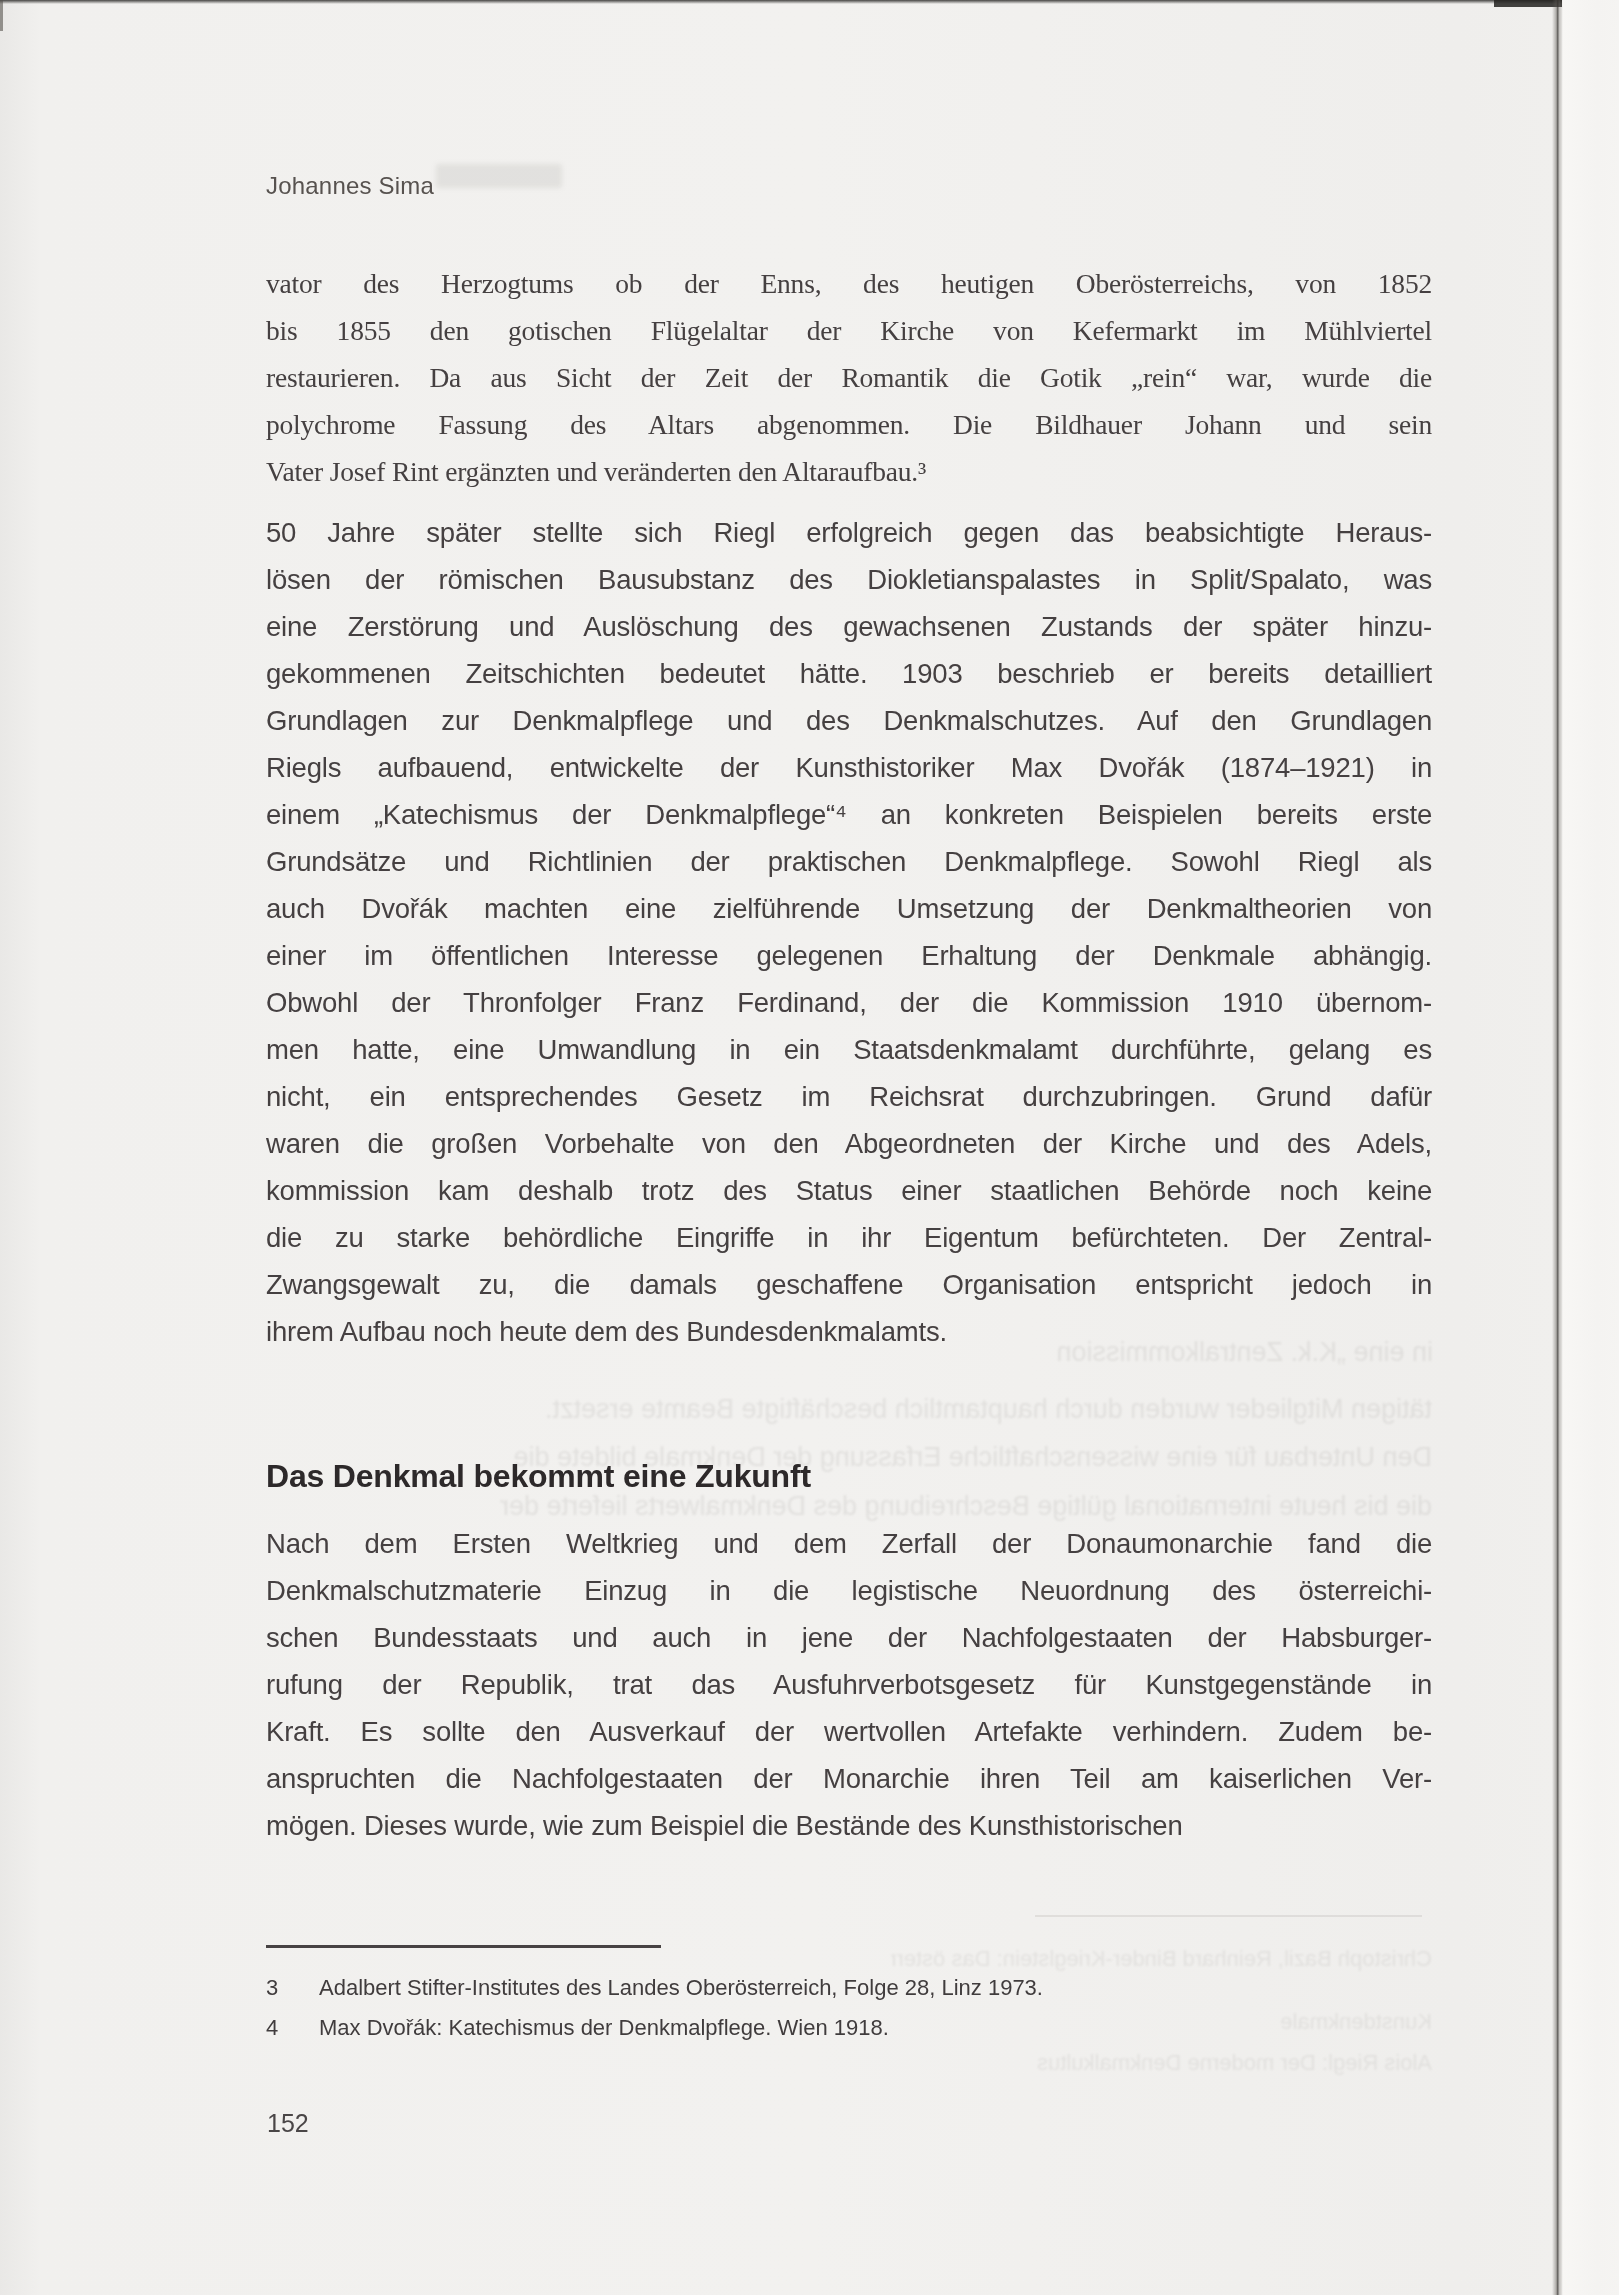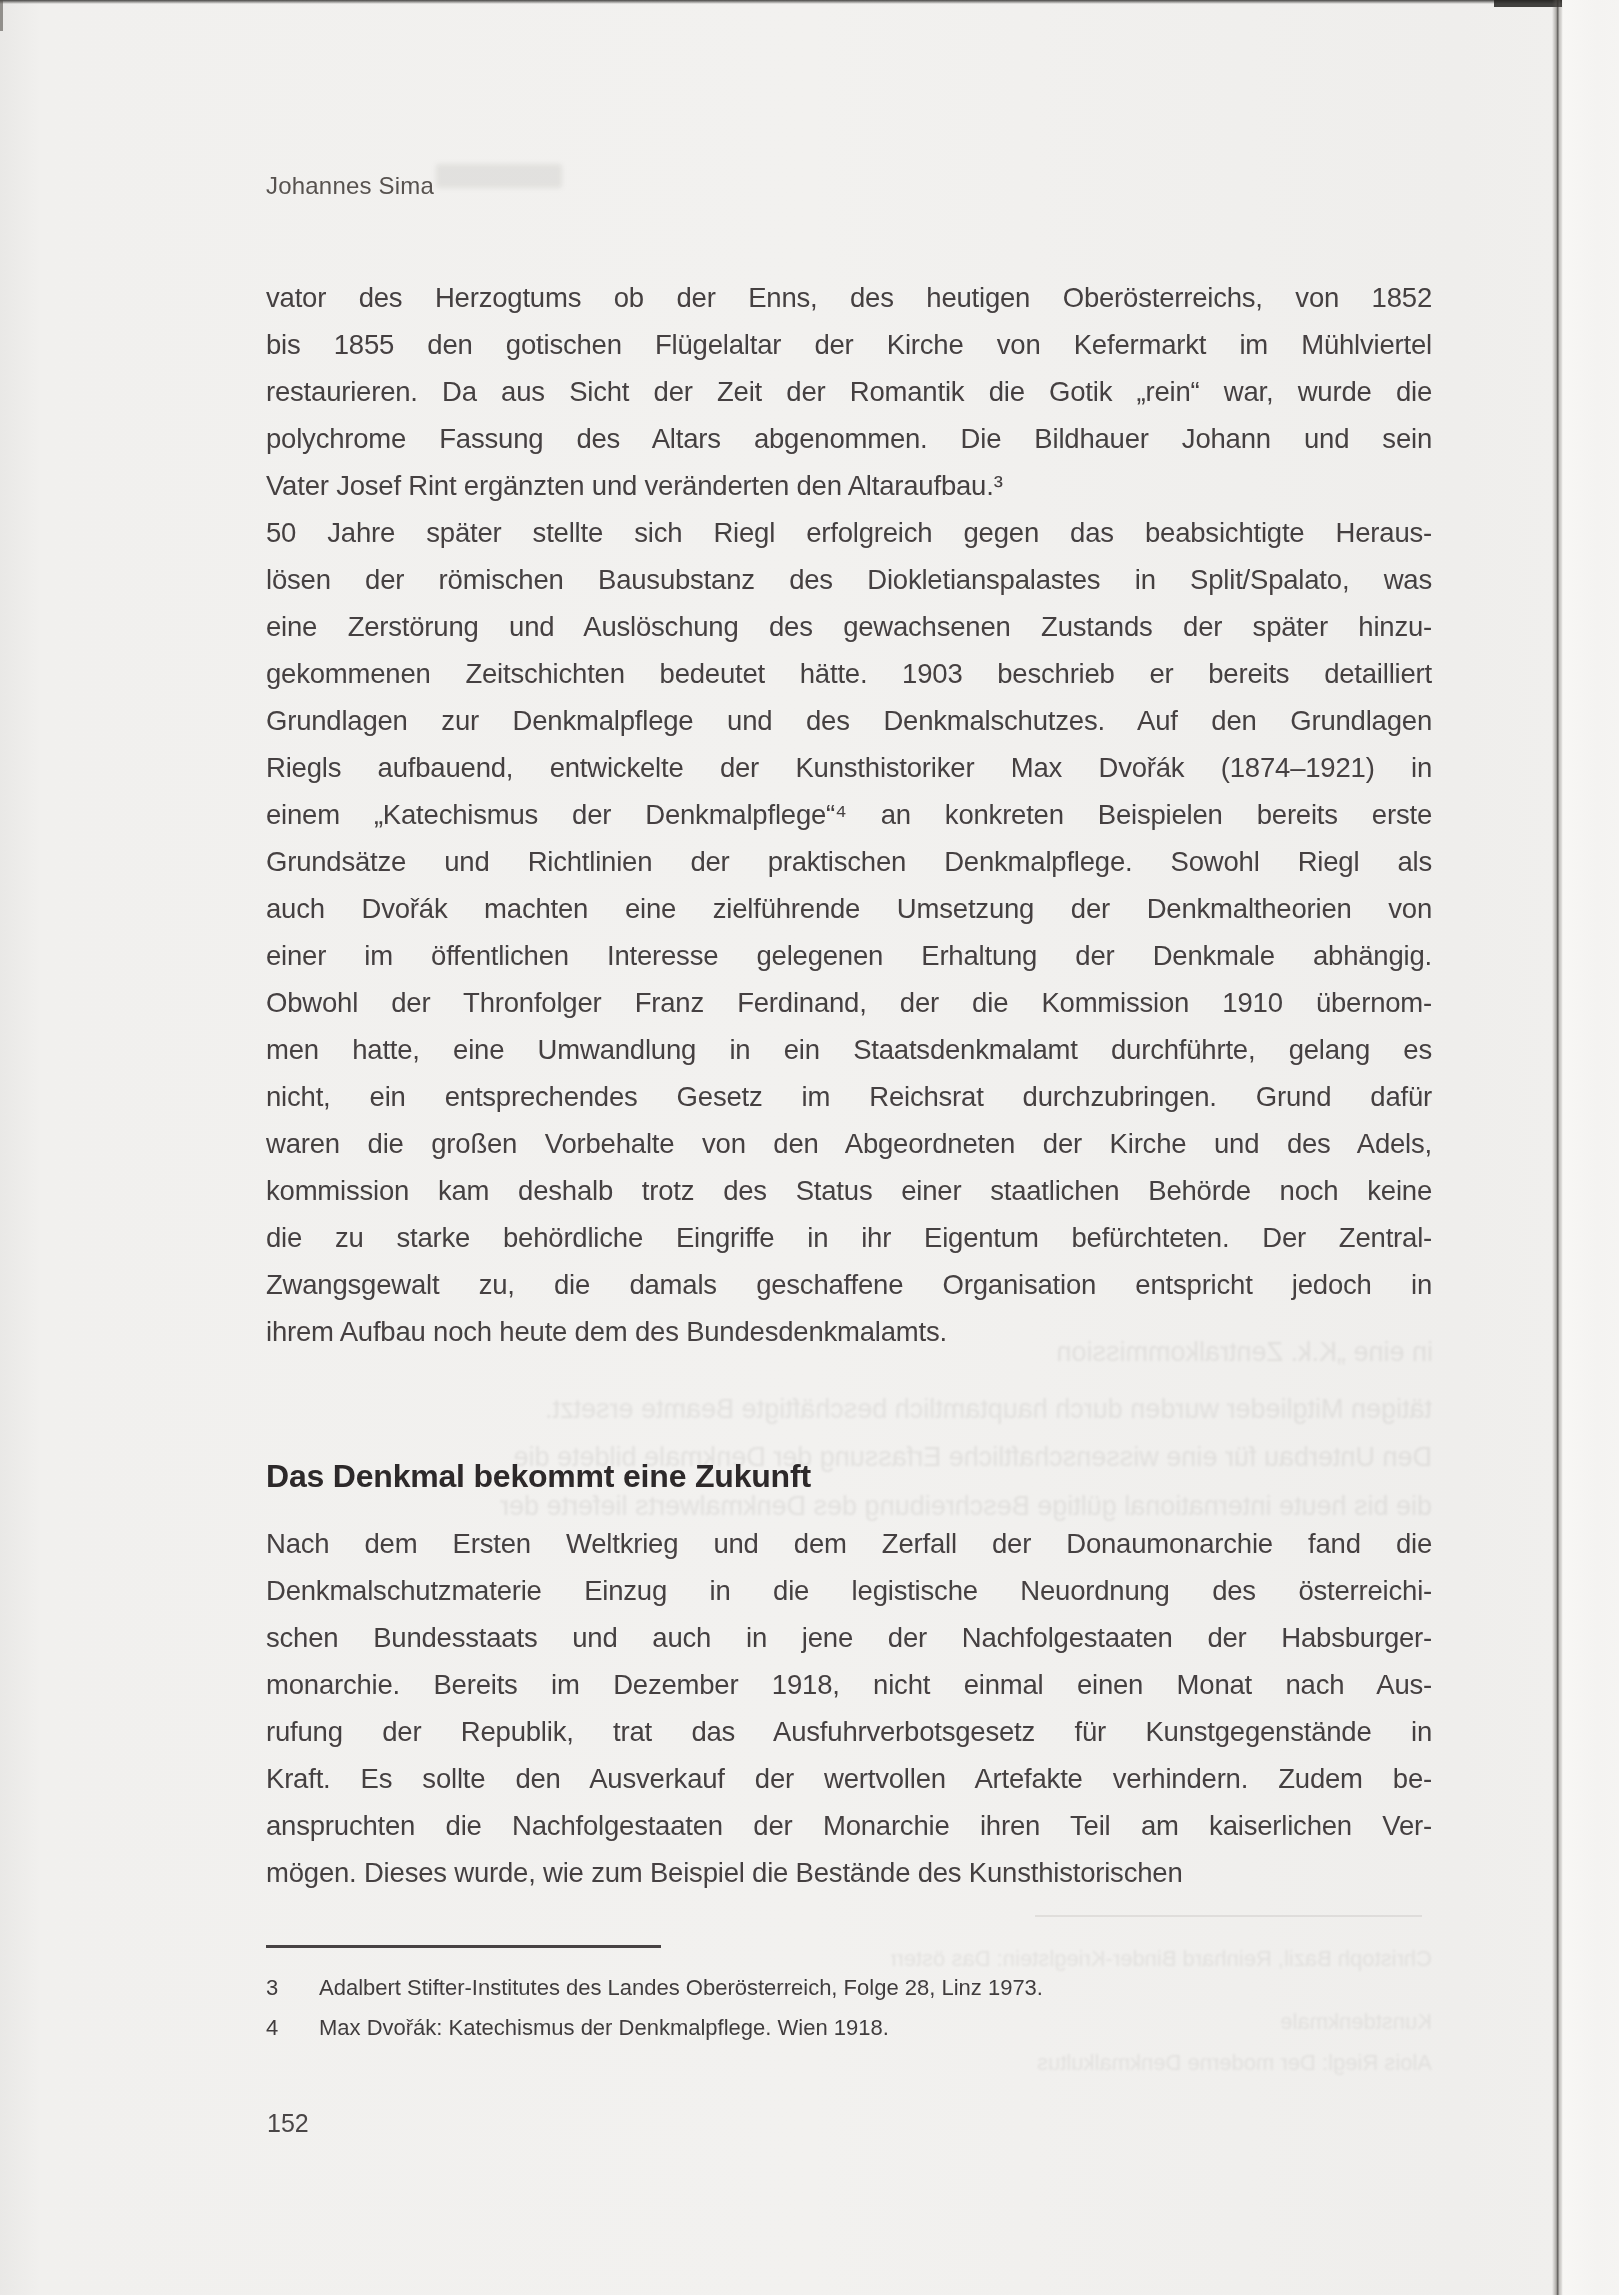--- a/index.html
+++ b/index.html
@@ -57,21 +57,21 @@
   <div class="ghost" style="left:266px;top:1395px;width:1166px;">tätigen Mitglieder wurden durch hauptamtlich beschäftigte Beamte ersetzt.</div>
   <div class="ghost" style="left:266px;top:1443px;width:1166px;">Den Unterbau für eine wissenschaftliche Erfassung der Denkmale bildete die</div>
   <div class="ghost" style="left:266px;top:1492px;width:1166px;">die bis heute international gültige Beschreibung des Denkmalwerts lieferte der</div>
   <div class="ghost-rule"></div>
   <div class="ghost ghost-fn" style="left:891px;top:1944px;width:541px;">Christoph Bazil, Reinhard Binder-Krieglstein: Das österreichische Denkmalschutzrecht</div>
   <div class="ghost ghost-fn" style="left:1215px;top:2007px;width:217px;">Kunstdenkmale</div>
   <div class="ghost ghost-fn" style="left:1029px;top:2048px;width:403px;">Alois Riegl: Der moderne Denkmalkultus</div>
 
   <div class="running-header">Johannes Sima</div>
 
-  <div class="para" style="top:274px;">
+  <div class="para" style="top:260px;font-family:Liberation Serif, serif;">
       <div class="tline">vator des Herzogtums ob der Enns, des heutigen Oberösterreichs, von 1852</div>
       <div class="tline">bis 1855 den gotischen Flügelaltar der Kirche von Kefermarkt im Mühlviertel</div>
       <div class="tline">restaurieren. Da aus Sicht der Zeit der Romantik die Gotik „rein“ war, wurde die</div>
       <div class="tline">polychrome Fassung des Altars abgenommen. Die Bildhauer Johann und sein</div>
       <div class="tline tline-last">Vater Josef Rint ergänzten und veränderten den Altaraufbau.³</div>
     </div>
 
   <div class="para" style="top:509px;">
       <div class="tline">50 Jahre später stellte sich Riegl erfolgreich gegen das beabsichtigte Heraus-</div>
       <div class="tline">lösen der römischen Bausubstanz des Diokletianspalastes in Split/Spalato, was</div>
@@ -92,21 +92,20 @@
       <div class="tline">Zwangsgewalt zu, die damals geschaffene Organisation entspricht jedoch in</div>
       <div class="tline tline-last">ihrem Aufbau noch heute dem des Bundesdenkmalamts.</div>
     </div>
 
   <div class="section-heading">Das Denkmal bekommt eine Zukunft</div>
 
   <div class="para" style="top:1520px;">
       <div class="tline">Nach dem Ersten Weltkrieg und dem Zerfall der Donaumonarchie fand die</div>
       <div class="tline">Denkmalschutzmaterie Einzug in die legistische Neuordnung des österreichi-</div>
       <div class="tline">schen Bundesstaats und auch in jene der Nachfolgestaaten der Habsburger-</div>
-      <div class="tline">monarchie. Bereits im Dezember 1918, nicht einmal einen Monat nach Aus-</div>
       <div class="tline">rufung der Republik, trat das Ausfuhrverbotsgesetz für Kunstgegenstände in</div>
       <div class="tline">Kraft. Es sollte den Ausverkauf der wertvollen Artefakte verhindern. Zudem be-</div>
       <div class="tline">anspruchten die Nachfolgestaaten der Monarchie ihren Teil am kaiserlichen Ver-</div>
       <div class="tline tline-last">mögen. Dieses wurde, wie zum Beispiel die Bestände des Kunsthistorischen</div>
     </div>
 
   <div class="fn-rule"></div>
   <div class="footnotes">
     <div class="fnrow">
       <div class="fnnum">3</div>

